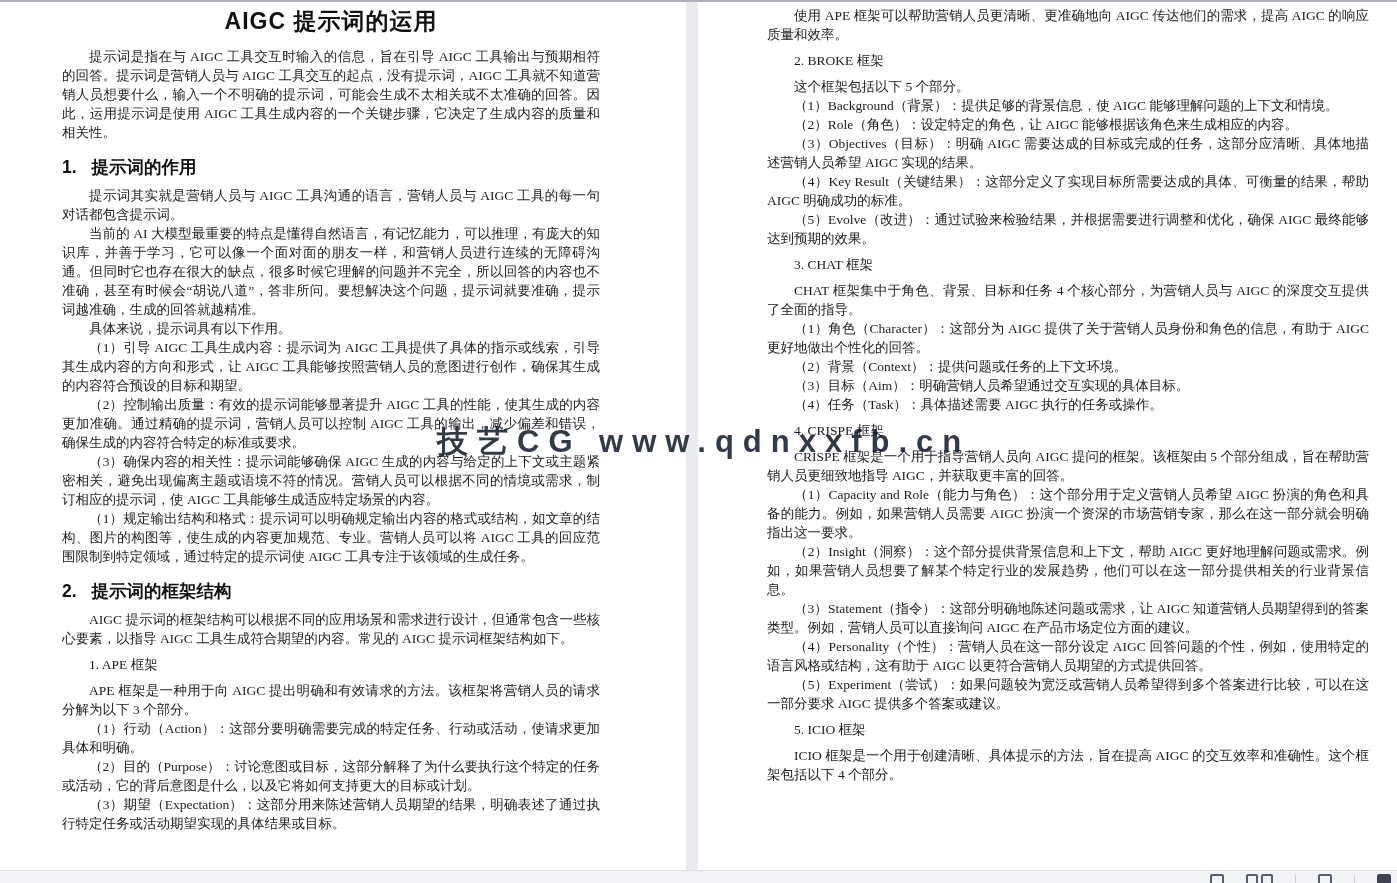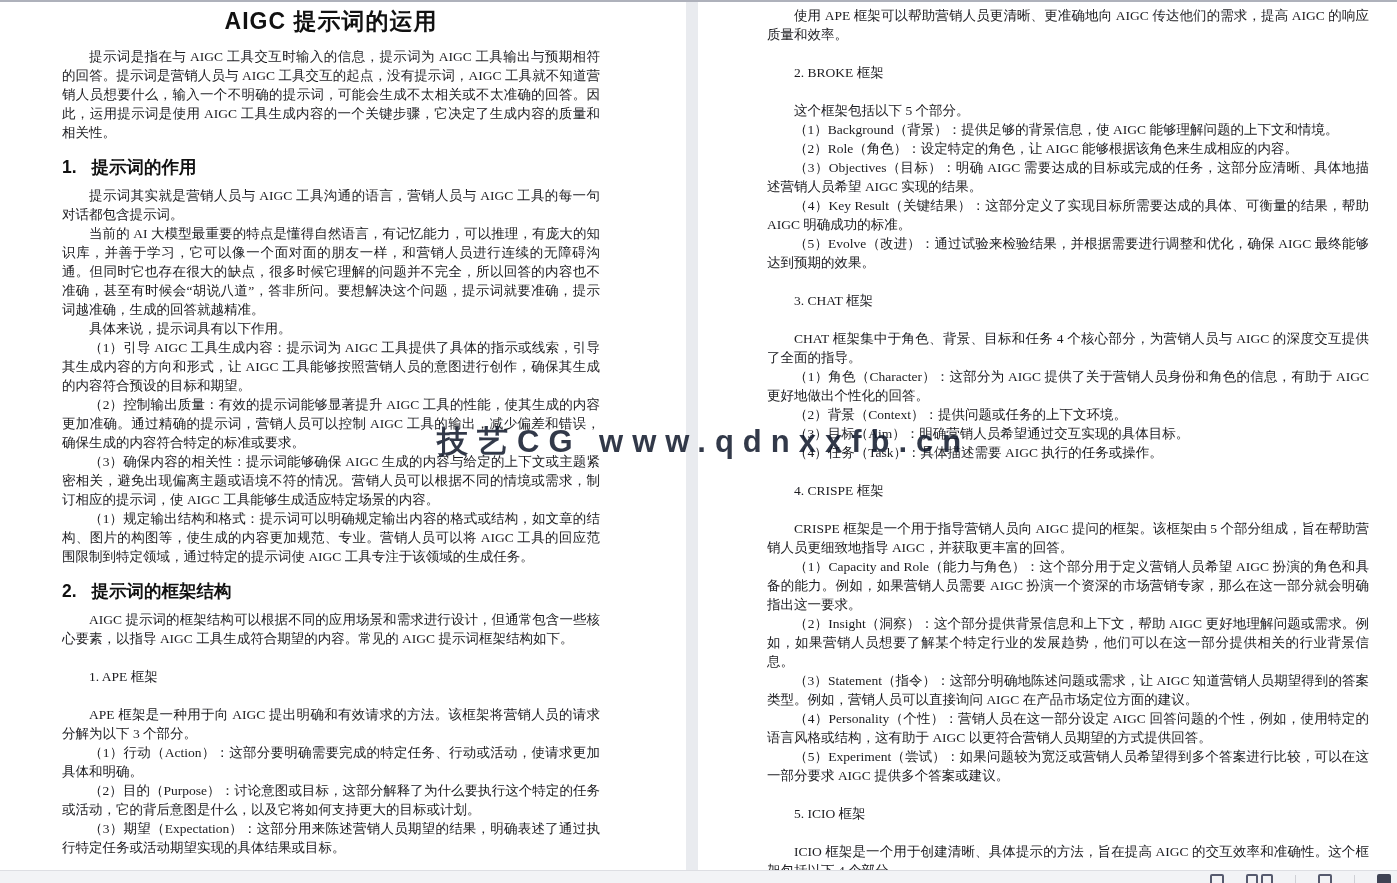--- a/index.html
+++ b/index.html
@@ -14,21 +14,21 @@
   }
   #page-left  { left:0;     width:686px; }
   #page-right { left:660px; width:791px; }
   .page-gap { position:absolute; top:2px; left:686px; width:12px; height:868px; background:#e9ebef; z-index:2; }
   .page-inner {
     color:#1b1b1f; font-size:13.5px; line-height:19px; text-align:justify;
   }
   #page-left  .page-inner { margin:10px 86px 0 62px; }
   #page-right .page-inner { margin:4px 82px 0 107px; }
   p.p   { margin:0; text-indent:2em; }
-  p.sub { margin:19px 0; text-indent:2em; }
+  p.sub { margin:7px 0; text-indent:2em; }
   p.title {
     font-family:"Liberation Sans","DejaVu Sans",sans-serif; font-weight:bold;
     font-size:23px; text-align:center; text-indent:0; margin:10px 0 16px; letter-spacing:1px;
     color:#111;
   }
   .h1 {
     font-family:"Liberation Sans","DejaVu Sans",sans-serif; font-weight:bold;
     font-size:17.5px; margin:16px 0 9px; color:#111;
   }
   .h1 .h1num { margin-right:15px; }
@@ -56,21 +56,21 @@
   .sb-sep { width:1px; height:9px; margin-top:4px; background:#cfd0d6; flex:none; }
 </style>
 </head>
 <body>
 
 <div class="top-line"></div>
 
 <div class="page" id="page-left">
   <div class="page-inner">
       <p class="title">AIGC 提示词的运用</p>
-      <p class="p">提示词是指在与 AIGC 工具交互时输入的信息，提示词为 AIGC 工具输出与预期相符的回答。提示词是营销人员与 AIGC 工具交互的起点，没有提示词，AIGC 工具就不知道营销人员想要什么，输入一个不明确的提示词，可能会生成不太相关或不太准确的回答。因此，运用提示词是使用 AIGC 工具生成内容的一个关键步骤，它决定了生成内容的质量和相关性。</p>
+      <p class="p">提示词是指在与 AIGC 工具交互时输入的信息，旨在引导 AIGC 工具输出与预期相符的回答。提示词是营销人员与 AIGC 工具交互的起点，没有提示词，AIGC 工具就不知道营销人员想要什么，输入一个不明确的提示词，可能会生成不太相关或不太准确的回答。因此，运用提示词是使用 AIGC 工具生成内容的一个关键步骤，它决定了生成内容的质量和相关性。</p>
       <div class="h1"><span class="h1num">1.</span><span>提示词的作用</span></div>
       <p class="p">提示词其实就是营销人员与 AIGC 工具沟通的语言，营销人员与 AIGC 工具的每一句对话都包含提示词。</p>
       <p class="p">当前的 AI 大模型最重要的特点是懂得自然语言，有记忆能力，可以推理，有庞大的知识库，并善于学习，它可以像一个面对面的朋友一样，和营销人员进行连续的无障碍沟通。但同时它也存在很大的缺点，很多时候它理解的问题并不完全，所以回答的内容也不准确，甚至有时候会“胡说八道”，答非所问。要想解决这个问题，提示词就要准确，提示词越准确，生成的回答就越精准。</p>
       <p class="p">具体来说，提示词具有以下作用。</p>
       <p class="p">（1）引导 AIGC 工具生成内容：提示词为 AIGC 工具提供了具体的指示或线索，引导其生成内容的方向和形式，让 AIGC 工具能够按照营销人员的意图进行创作，确保其生成的内容符合预设的目标和期望。</p>
       <p class="p">（2）控制输出质量：有效的提示词能够显著提升 AIGC 工具的性能，使其生成的内容更加准确。通过精确的提示词，营销人员可以控制 AIGC 工具的输出，减少偏差和错误，确保生成的内容符合特定的标准或要求。</p>
       <p class="p">（3）确保内容的相关性：提示词能够确保 AIGC 生成的内容与给定的上下文或主题紧密相关，避免出现偏离主题或语境不符的情况。营销人员可以根据不同的情境或需求，制订相应的提示词，使 AIGC 工具能够生成适应特定场景的内容。</p>
       <p class="p">（1）规定输出结构和格式：提示词可以明确规定输出内容的格式或结构，如文章的结构、图片的构图等，使生成的内容更加规范、专业。营销人员可以将 AIGC 工具的回应范围限制到特定领域，通过特定的提示词使 AIGC 工具专注于该领域的生成任务。</p>
       <div class="h1"><span class="h1num">2.</span><span>提示词的框架结构</span></div>
       <p class="p">AIGC 提示词的框架结构可以根据不同的应用场景和需求进行设计，但通常包含一些核心要素，以指导 AIGC 工具生成符合期望的内容。常见的 AIGC 提示词框架结构如下。</p>

